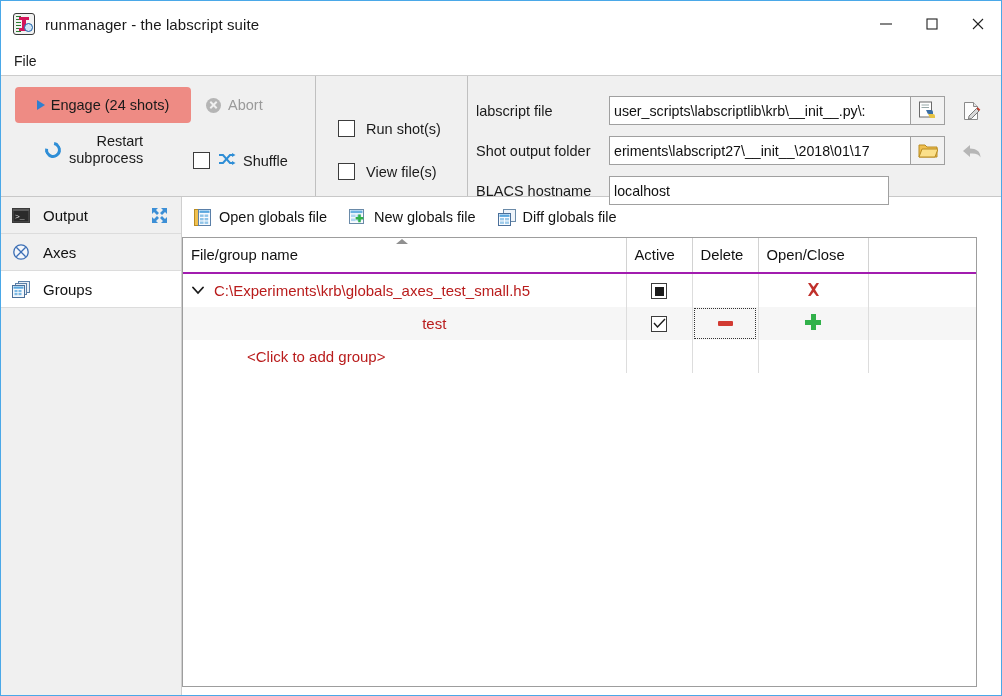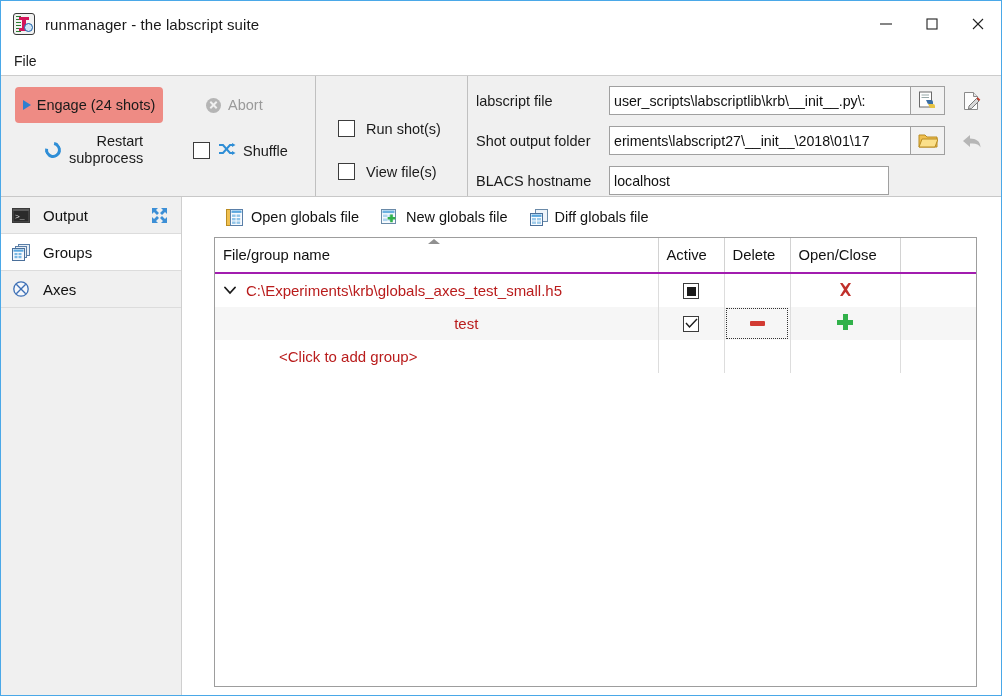--- a/index.html
+++ b/index.html
@@ -88,21 +88,21 @@
     box-sizing: border-box;
     border-right: 1px solid #c0c0c0;
     position: relative;
   }
   .tb-g1 { width: 315px; }
   .tb-g2 { width: 152px; }
   .tb-g3 { flex: 1; border-right: none; }
 
   .engage-btn {
     position: absolute; left: 14px; top: 11px;
-    width: 148px; height: 36px;
+    width: 176px; height: 36px;
     background: #ee8b84;
     border-radius: 4px;
     display: flex; align-items: center; justify-content: center;
     font-size: 14.5px; color: #1a1a1a;
   }
   .engage-btn .play {
     width: 0; height: 0;
     border-left: 8px solid #2f7fd0;
     border-top: 5.5px solid transparent;
     border-bottom: 5.5px solid transparent;
@@ -133,42 +133,42 @@
   .restart-icon {
     width: 16px; height: 16px; border-radius: 50%;
     border: 3px solid #2f8ed6; box-sizing: border-box;
     margin-right: 8px; position: relative; flex: 0 0 16px;
     border-top-color: transparent;
     transform: rotate(-35deg);
   }
   .restart-lbl { line-height: 17px; text-align: right; }
 
   .shuffle-wrap {
-    position: absolute; left: 192px; top: 66px;
+    position: absolute; left: 192px; top: 76px;
     display: flex; align-items: center;
     font-size: 14.5px; color: #1a1a1a;
   }
   .checkbox {
     width: 17px; height: 17px;
     border: 1px solid #3c3c3c; background: #ffffff;
     box-sizing: border-box; flex: 0 0 17px;
     display: flex; align-items: center; justify-content: center;
   }
   .shuffle-icon { margin: 0 7px 0 8px; flex: 0 0 18px; }
 
   .chk-row {
     position: absolute; display: flex; align-items: center;
     font-size: 14.5px; color: #1a1a1a; margin-top: 17px;
   }
   .chk-row .lbl { margin-left: 11px; }
   .chk-run  { left: 22px; top: 27px; }
   .chk-view { left: 22px; top: 70px; }
 
   
-  .fields { padding: 10px 0 0 8px; }
+  .fields { padding: 20px 0 0 8px; }
   .field-row {
     display: flex; align-items: center;
     height: 29px; margin-bottom: 11px;
   }
   .field-lbl {
     font-size: 14.5px; color: #1a1a1a;
     width: 133px; flex: 0 0 133px;
   }
   .field-box {
     display: flex; align-items: stretch;
@@ -217,21 +217,20 @@
   }
   .side-item.sel { background: #ffffff; border-bottom: 1px solid #dcdcdc; }
   .side-item .s-ico { width: 20px; flex: 0 0 20px; margin-right: 12px; display:flex; align-items:center; justify-content:center;}
   .side-item .expand { position: absolute; right: 13px; top: 10px; }
 
   .main {
     flex: 1; min-width: 0;
     display: flex; flex-direction: column;
     padding: 0 24px 8px 0;
     box-sizing: border-box;
-    margin-left: 32px;
   }
   .globals-bar {
     height: 40px; flex: 0 0 40px;
     display: flex; align-items: center;
     padding-left: 12px;
     background: #ffffff;
   }
   .gb-btn {
     display: flex; align-items: center;
     font-size: 14.5px; color: #111111;
@@ -452,45 +451,45 @@
         <span class="expand">
           <svg width="17" height="17" viewBox="0 0 17 17">
             <path d="M1 1 h6 l-2 2 l3 3 l-2 2 l-3 -3 l-2 2 z" fill="#3c8fd6"></path>
             <path d="M16 1 h-6 l2 2 l-3 3 l2 2 l3 -3 l2 2 z" fill="#3c8fd6"></path>
             <path d="M1 16 h6 l-2 -2 l3 -3 l-2 -2 l-3 3 l-2 -2 z" fill="#3c8fd6"></path>
             <path d="M16 16 h-6 l2 -2 l-3 -3 l2 -2 l3 3 l2 -2 z" fill="#3c8fd6"></path>
           </svg>
         </span>
       </div>
 
+      <div class="side-item">
+        <span class="s-ico">
+          <svg width="18" height="18" viewBox="0 0 18 18">
+            <circle cx="9" cy="9" r="7.2" fill="#f4f7fb" stroke="#3c6fb5" stroke-width="1.3"></circle>
+            <line x1="4.3" y1="4.3" x2="13.7" y2="13.7" stroke="#3c6fb5" stroke-width="1.3"></line>
+            <line x1="13.7" y1="4.3" x2="4.3" y2="13.7" stroke="#3c6fb5" stroke-width="1.3"></line>
+          </svg>
+        </span>
+        <span>Axes</span>
+      </div>
+
       <div class="side-item sel">
         <span class="s-ico">
           <svg width="18" height="17" viewBox="0 0 18 17">
             <rect x="6.5" y="0.5" width="11" height="11" fill="#e8eef5" stroke="#5a7fa8"></rect>
             <rect x="3.5" y="2.5" width="11" height="11" fill="#e8eef5" stroke="#5a7fa8"></rect>
             <rect x="0.5" y="4.5" width="12" height="12" fill="#f4f8fc" stroke="#4a6f9a"></rect>
             <rect x="1.5" y="5.5" width="10" height="2.2" fill="#5aa7de"></rect>
             <rect x="2.5" y="9" width="3" height="2.2" fill="#7ab8e4"></rect>
             <rect x="6.5" y="9" width="3" height="2.2" fill="#7ab8e4"></rect>
             <rect x="2.5" y="12" width="3" height="2.2" fill="#7ab8e4"></rect>
             <rect x="6.5" y="12" width="3" height="2.2" fill="#7ab8e4"></rect>
           </svg>
         </span>
         <span>Groups</span>
-      </div>
-
-      <div class="side-item">
-        <span class="s-ico">
-          <svg width="18" height="18" viewBox="0 0 18 18">
-            <circle cx="9" cy="9" r="7.2" fill="#f4f7fb" stroke="#3c6fb5" stroke-width="1.3"></circle>
-            <line x1="4.3" y1="4.3" x2="13.7" y2="13.7" stroke="#3c6fb5" stroke-width="1.3"></line>
-            <line x1="13.7" y1="4.3" x2="4.3" y2="13.7" stroke="#3c6fb5" stroke-width="1.3"></line>
-          </svg>
-        </span>
-        <span>Axes</span>
       </div>
     </div>
 
     <div class="main">
 
       <div class="globals-bar">
         <div class="gb-btn">
           <span class="g-ico">
             <svg width="17" height="17" viewBox="0 0 17 17">
               <rect x="0.5" y="0.5" width="4" height="16" fill="#f0c050" stroke="#b98c22"></rect>

